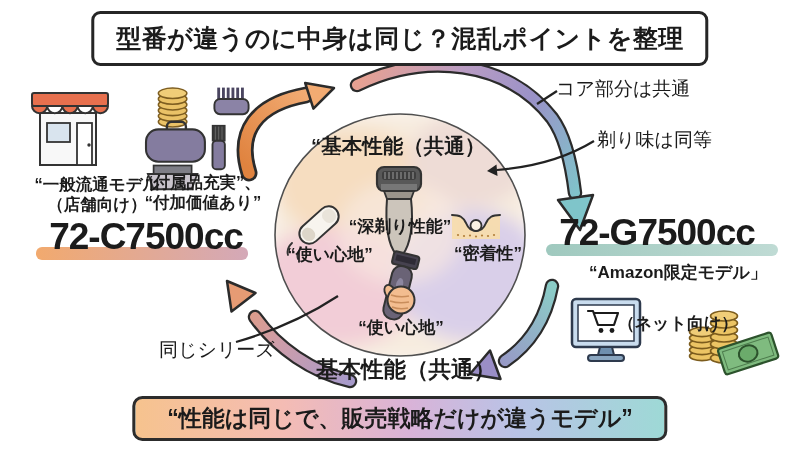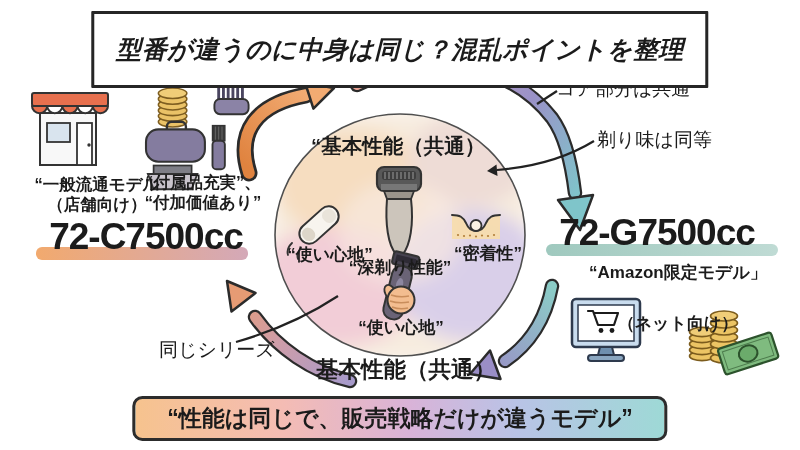--- a/index.html
+++ b/index.html
@@ -2,22 +2,22 @@
 <html><head>
 <meta charset="utf-8">
 <style>
   html,body{margin:0;padding:0;background:#fff;}
   .stage{position:relative;width:800px;height:450px;background:#ffffff;overflow:hidden;
          font-family:"Liberation Sans","DejaVu Sans",sans-serif;font-weight:bold;color:#1b1b1b;}
   .art{position:absolute;left:0;top:0;z-index:1;}
   .lbl{position:absolute;z-index:3;white-space:nowrap;transform:translateX(-50%);font-weight:bold;line-height:1.1;}
   .lbl-l{position:absolute;z-index:3;white-space:nowrap;font-weight:normal;line-height:1.1;}
   .title-box{position:absolute;z-index:4;left:400px;top:11px;transform:translateX(-50%);
-             background:#fff;border:3px solid #262626;border-radius:1px;padding:19px 22px;
-             font-size:25px;letter-spacing:.5px;white-space:nowrap;font-style:italic;}
+             background:#fff;border:3px solid #262626;border-radius:9px;padding:8px 22px;
+             font-size:25px;letter-spacing:.5px;white-space:nowrap;}
   .footer-box{position:absolute;z-index:4;left:400px;top:396px;transform:translateX(-50%);
               border:3px solid #2c2c2c;border-radius:10px;padding:4px 32px;font-size:23px;white-space:nowrap;
               background:linear-gradient(90deg,#f6c38e 0%,#f4bcb4 28%,#d9b3d8 52%,#b9c3e6 72%,#9ed9d6 100%);}
   .fs16{font-size:16.5px;} .fs17{font-size:17px;} .fs18{font-size:18px;margin-top:44px;}
   .fs19{font-size:19px;} .fs20{font-size:20.5px;} .fs22{font-size:22.5px;}
   .model{font-size:37px;letter-spacing:-1px;}
 </style>
 </head>
 <body>
 
@@ -241,21 +241,21 @@
 <div class="lbl model" style="left:657px;top:213px;">72-G7500cc</div>
 <div class="lbl fs17" style="left:678px;top:264px;">“Amazon限定モデル」</div>
 <div class="lbl fs17" style="left:678px;top:283px;margin-top:32px;">（ネット向け）</div>
 <div class="lbl fs18" style="left:611px;top:366px;">“価格重視”</div>
 
 <div class="lbl-l fs19" style="left:556px;top:79px;">コア部分は共通</div>
 <div class="lbl-l fs19" style="left:597px;top:130px;">剃り味は同等</div>
 <div class="lbl-l fs19" style="left:159px;top:340px;">同じシリーズ</div>
 
 <div class="lbl fs20" style="left:398px;top:135px;">“基本性能（共通）</div>
-<div class="lbl fs17" style="left:400px;top:218px;margin-top:41px;">“深剃り性能”</div>
+<div class="lbl fs17" style="left:400px;top:218px;">“深剃り性能”</div>
 <div class="lbl fs17" style="left:488px;top:245px;">“密着性”</div>
 <div class="lbl fs17" style="left:330px;top:246px;">“使い心地”</div>
 <div class="lbl fs17" style="left:401px;top:319px;">“使い心地”</div>
 <div class="lbl fs22" style="left:406px;top:358px;">基本性能（共通）</div>
 
 <div class="footer-box">
   <span>“性能は同じで、販売戦略だけが違うモデル”</span>
 </div>
 
 </div>

